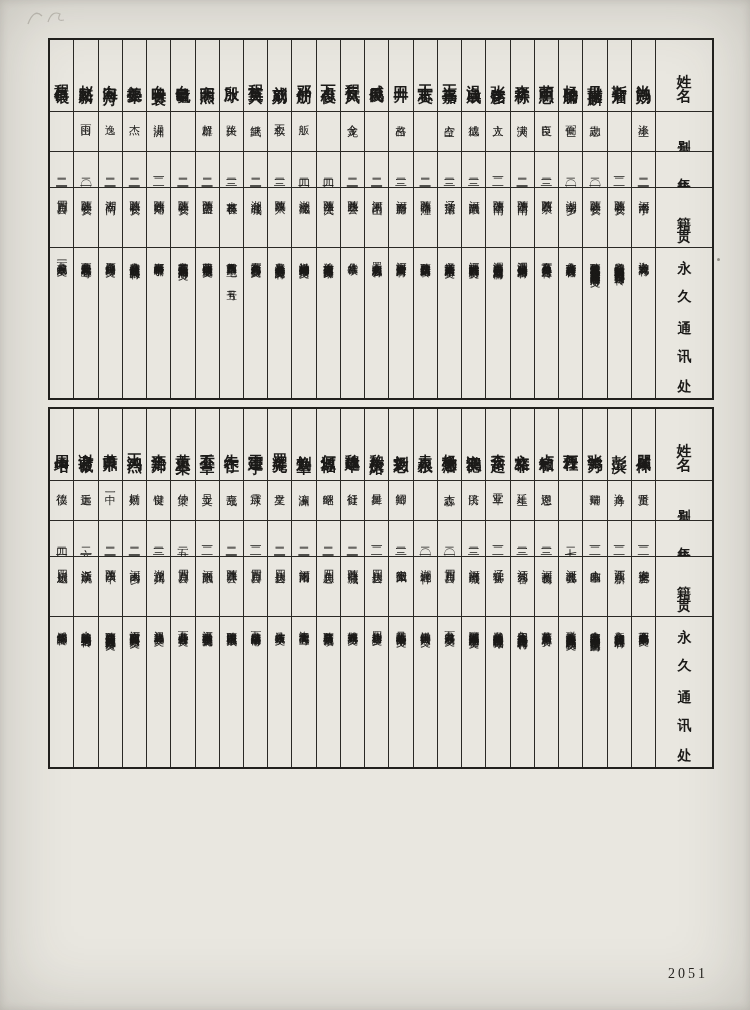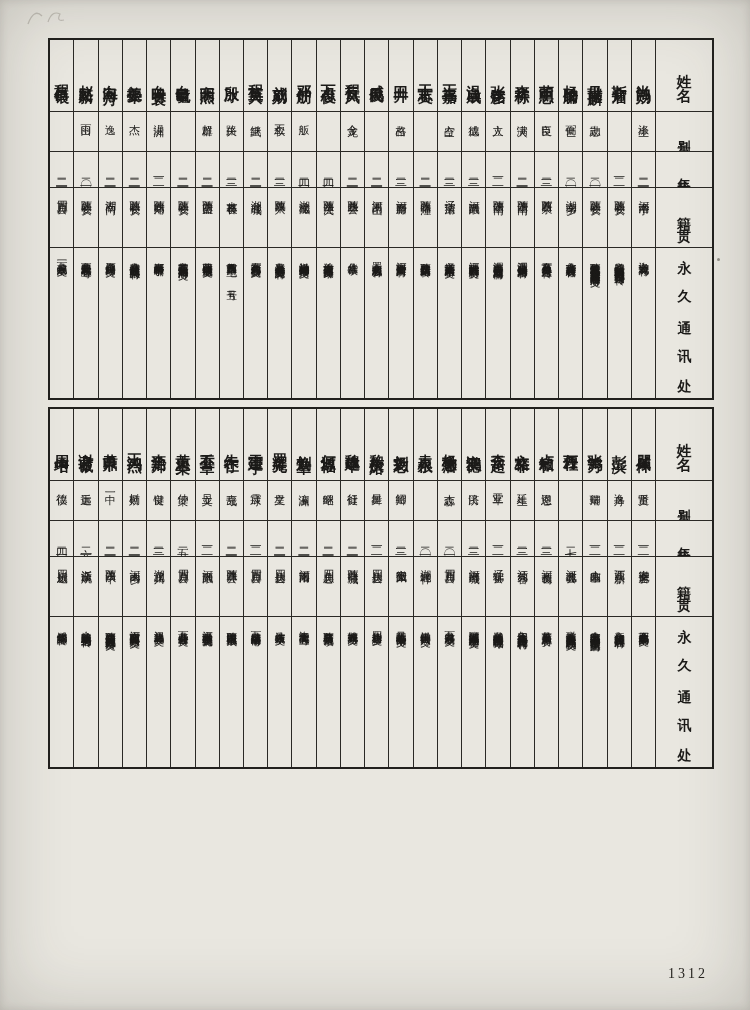--- a/index.html
+++ b/index.html
@@ -962,14 +962,14 @@
           </div>
           <div class="cell c-addr">
             <span class="vtext">威远熊华堂邮转</span>
           </div>
         </div>
       </div>
   </div>
 
   <div class="speck" style="left:717px;top:258px;"></div>
 
-  <div class="page-number">1312</div>
+  <div class="page-number">2051</div>
 </div>
 
 </body></html>

